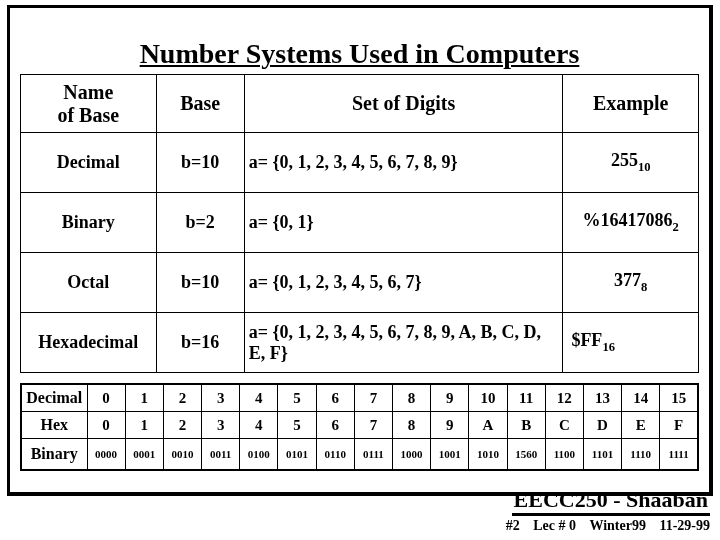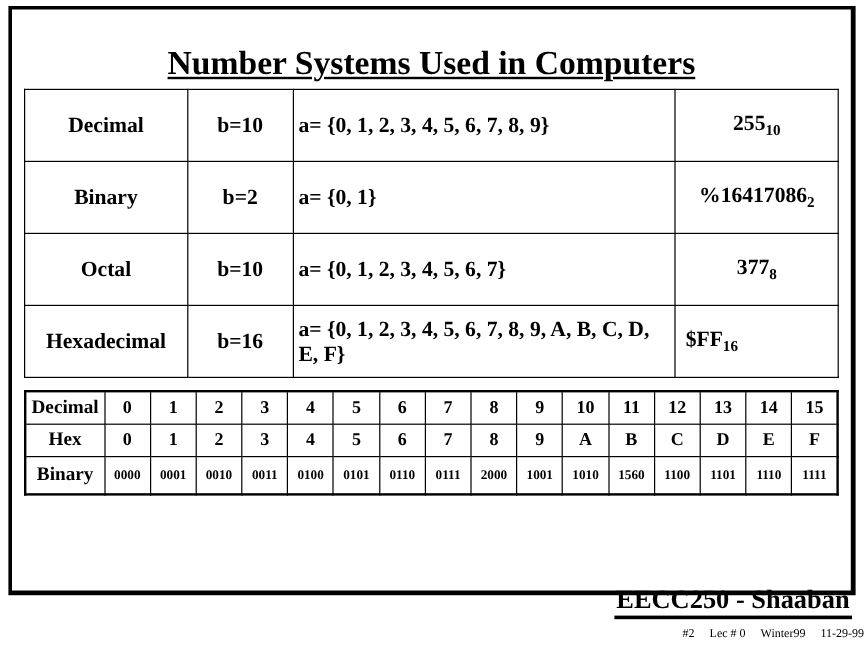--- a/index.html
+++ b/index.html
@@ -72,41 +72,48 @@
     position: absolute;
     right: 10px;
     bottom: 24px;
     font-weight: bold;
     font-size: 22px;
     border-bottom: 3px solid #000;
     padding: 0 2px;
   }
   .footer2 {
     position: absolute;
-    right: 0;
+    right: 10px;
     bottom: 6px;
-    font-weight: normal;
-    font-size: 10px;
+    font-weight: bold;
+    font-size: 14px;
   }
   .footer2 span { margin-left: 10px; }
 </style>
 </head>
 <body>
 
 <div class="outer">
   <div class="title">Number Systems Used in Computers</div>
 
   <table class="main">
     <colgroup>
         <col class="c1">
         <col class="c2">
         <col class="c3">
         <col class="c4">
       </colgroup>
     <tbody>
+        <tr>
+      <th style="white-space:pre">Name
+of Base</th>
+      <th>Base</th>
+      <th>Set of Digits</th>
+      <th>Example</th>
+    </tr>
     <tr>
       <td>Decimal</td>
       <td>b=10</td>
       <td class="set">a= {0, 1, 2, 3, 4, 5, 6, 7, 8, 9}</td>
       <td><span>255</span><sub>10</sub></td>
     </tr>
     <tr>
       <td>Binary</td>
       <td>b=2</td>
       <td class="set">a= {0, 1}</td>
@@ -170,21 +177,21 @@
     <tr class="bin">
       <th class="lab">Binary</th>
       <td>0000</td>
           <td>0001</td>
           <td>0010</td>
           <td>0011</td>
       <td>0100</td>
           <td>0101</td>
           <td>0110</td>
           <td>0111</td>
-      <td>2000</td>
+      <td>1000</td>
           <td>1001</td>
           <td>1010</td>
           <td>1560</td>
       <td>1100</td>
           <td>1101</td>
           <td>1110</td>
           <td>1111</td>
     </tr>
   </tbody>
     </table>

